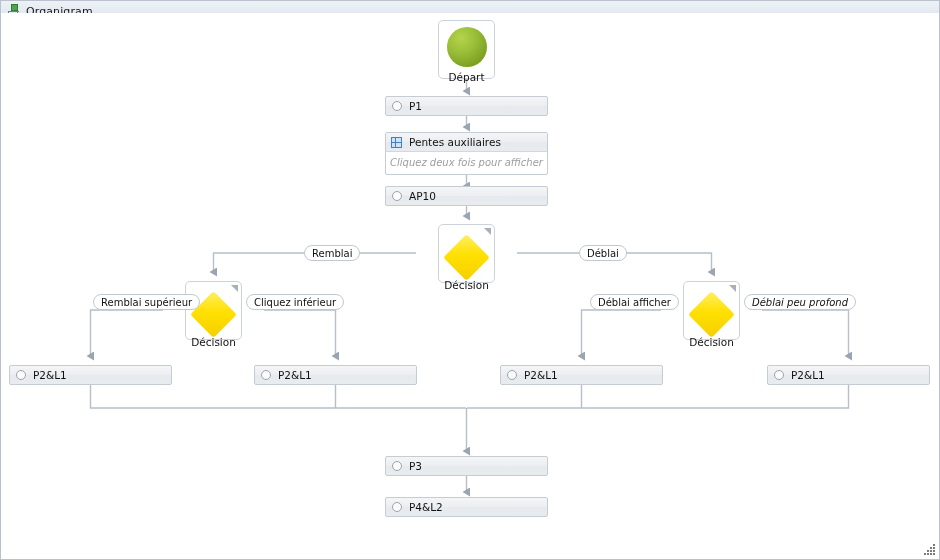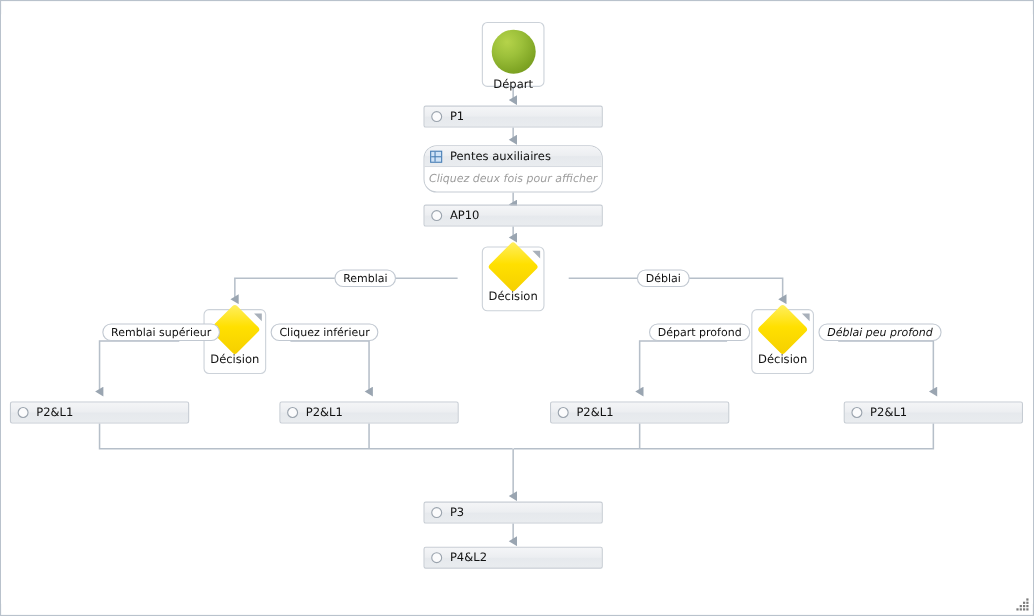--- a/index.html
+++ b/index.html
@@ -95,21 +95,21 @@
     font-size: 10.5px;
     color: #111;
     white-space: nowrap;
   }
 
   
   .subproc {
     position: absolute;
     box-sizing: border-box;
     border: 1px solid #c6ccd3;
-    border-radius: 12px;
+    border-radius: 2px;
     background: #ffffff;
     overflow: hidden;
   }
   .subproc .sp-head {
     height: 19px;
     box-sizing: border-box;
     background: linear-gradient(to bottom, #f4f5f7 0%, #eceef1 48%, #e6e9ed 52%, #e9ecef 100%);
     border-bottom: 1px solid #d3d8de;
     display: flex;
     align-items: center;
@@ -183,21 +183,21 @@
   .decision {
     position: absolute;
     box-sizing: border-box;
     background: #ffffff;
     border: 1px solid #ccd2d9;
     border-radius: 5px;
     display: flex;
     flex-direction: column;
     align-items: center;
     justify-content: flex-start;
-    padding-top: 1px;
+    padding-top: 16px;
   }
   .decision .diamond {
     width: 33px; height: 33px;
     transform: rotate(45deg);
     background: linear-gradient(135deg, #ffef63 0%, #ffe000 45%, #f5cf00 100%);
     border-radius: 3px;
     flex: 0 0 auto;
   }
   .decision .dec-label {
     font-size: 10.5px;
@@ -241,20 +241,32 @@
     width: 2px; height: 2px;
     background: #7b7b7b;
     display: block;
   }
 </style>
 </head>
 <body>
 
 <div id="app">
 
+  <div id="titlebar">
+    <span class="tb-icon">
+      <span class="og-top"></span>
+      <span class="og-v"></span>
+      <span class="og-h"></span>
+      <span class="og-vl"></span>
+      <span class="og-vr"></span>
+      <span class="og-l"></span>
+      <span class="og-r"></span>
+    </span>
+    <span class="tb-title">Organigram</span>
+  </div>
 
   <div id="canvas">
 
     <svg id="edges" viewBox="0 0 938 536" width="938" height="536">
       <defs>
         <marker id="arrow" markerWidth="9" markerHeight="9" refX="4.5" refY="4" orient="auto" markerUnits="userSpaceOnUse">
           <path d="M0,0.5 L9,0.5 L4.5,8 z" fill="#9aa5b1"></path>
         </marker>
       </defs>
       <g fill="none" stroke="#b6bfc9" stroke-width="1.4">
@@ -357,21 +369,21 @@
 
     <div class="step" style="left:384px; top:484px; width:163px;">
       <span class="ring"></span>
       <span class="step-label">P4&amp;L2</span>
     </div>
 
     <div class="edgelabel" style="left:303px; top:232px;text-align:center;">Remblai</div>
     <div class="edgelabel" style="left:578px; top:232px;">Déblai</div>
     <div class="edgelabel" style="left:92px; top:281px;">Remblai supérieur</div>
     <div class="edgelabel" style="left:245px; top:281px;">Cliquez inférieur</div>
-    <div class="edgelabel" style="left:589px; top:281px;">Départ profond</div>
+    <div class="edgelabel" style="left:589px; top:281px;">Déblai afficher</div>
     <div class="edgelabel" style="left:743px; top:281px;font-style:italic;">Déblai peu profond</div>
 
   </div>
 
   <div id="grip">
     <i style="left:9px; top:0px;"></i>
     <i style="left:9px; top:3px;"></i>
       <i style="left:6px; top:3px;"></i>
     <i style="left:9px; top:6px;"></i>
       <i style="left:6px; top:6px;"></i>

